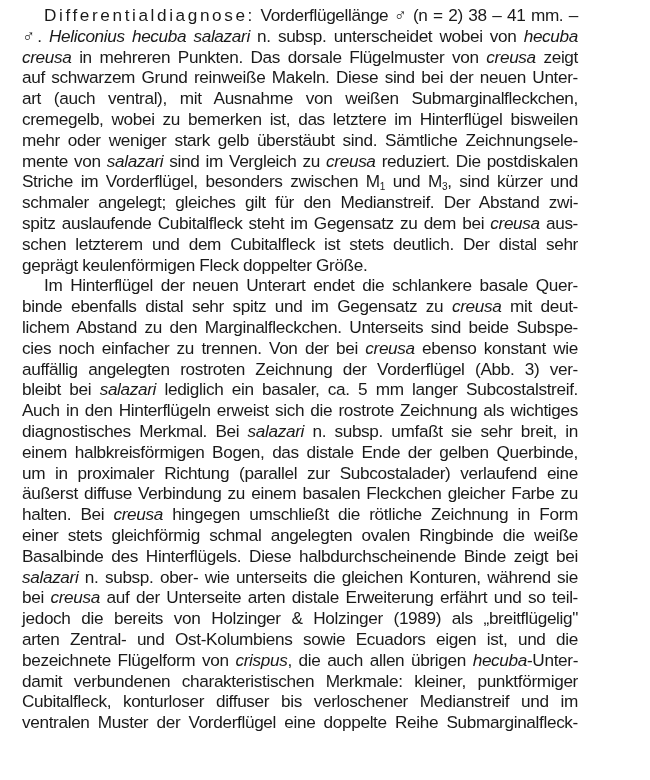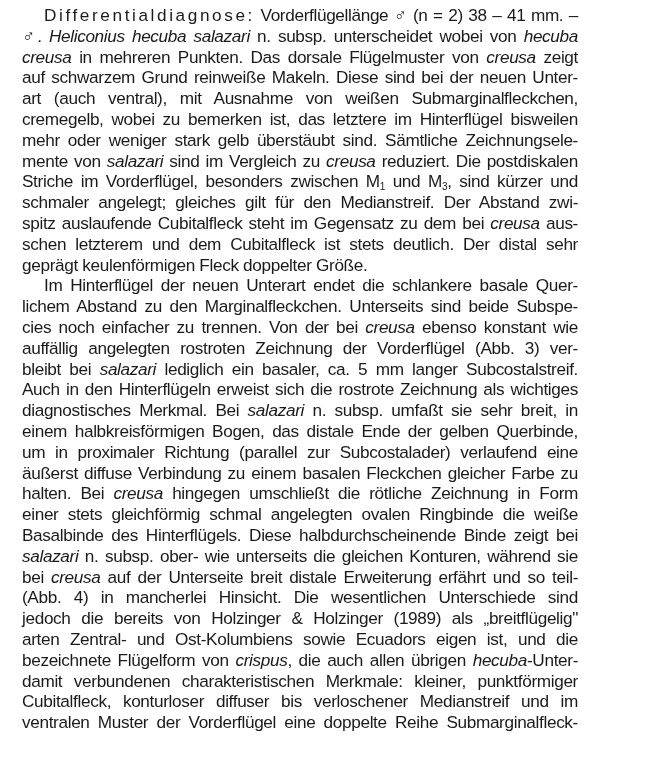--- a/index.html
+++ b/index.html
@@ -34,37 +34,37 @@
       <div class="line"><span>mehr oder weniger stark gelb überstäubt sind. Sämtliche Zeichnungsele-</span></div>
       <div class="line"><span>mente von </span><i>salazari</i><span> sind im Vergleich zu </span><i>creusa</i><span> reduziert. Die postdiskalen</span></div>
       <div class="line"><span>Striche im Vorderflügel, besonders zwischen M</span><sub>1</sub><span> und M</span><sub>3</sub><span>, sind kürzer und</span></div>
       <div class="line"><span>schmaler angelegt; gleiches gilt für den Medianstreif. Der Abstand zwi-</span></div>
       <div class="line"><span>spitz auslaufende Cubitalfleck steht im Gegensatz zu dem bei </span><i>creusa</i><span> aus-</span></div>
       <div class="line"><span>schen letzterem und dem Cubitalfleck ist stets deutlich. Der distal sehr</span></div>
       <div class="line last"><span>geprägt keulenförmigen Fleck doppelter Größe.</span></div>
     </div>
     <div>
       <div class="line indent"><span>Im Hinterflügel der neuen Unterart endet die schlankere basale Quer-</span></div>
+      <div class="line"><span>binde ebenfalls distal sehr spitz und im Gegensatz zu </span><i>creusa</i><span> mit deut-</span></div>
       <div class="line"><span>lichem Abstand zu den Marginalfleckchen. Unterseits sind beide Subspe-</span></div>
       <div class="line"><span>cies noch einfacher zu trennen. Von der bei </span><i>creusa</i><span> ebenso konstant wie</span></div>
       <div class="line"><span>auffällig angelegten rostroten Zeichnung der Vorderflügel (Abb. 3) ver-</span></div>
       <div class="line"><span>bleibt bei </span><i>salazari</i><span> lediglich ein basaler, ca. 5 mm langer Subcostalstreif.</span></div>
       <div class="line"><span>Auch in den Hinterflügeln erweist sich die rostrote Zeichnung als wichtiges</span></div>
       <div class="line"><span>diagnostisches Merkmal. Bei </span><i>salazari</i><span> n. subsp. umfaßt sie sehr breit, in</span></div>
       <div class="line"><span>einem halbkreisförmigen Bogen, das distale Ende der gelben Querbinde,</span></div>
       <div class="line"><span>um in proximaler Richtung (parallel zur Subcostalader) verlaufend eine</span></div>
       <div class="line"><span>äußerst diffuse Verbindung zu einem basalen Fleckchen gleicher Farbe zu</span></div>
       <div class="line"><span>halten. Bei </span><i>creusa</i><span> hingegen umschließt die rötliche Zeichnung in Form</span></div>
       <div class="line"><span>einer stets gleichförmig schmal angelegten ovalen Ringbinde die weiße</span></div>
       <div class="line"><span>Basalbinde des Hinterflügels. Diese halbdurchscheinende Binde zeigt bei</span></div>
       <div class="line"><i>salazari</i><span> n. subsp. ober- wie unterseits die gleichen Konturen, während sie</span></div>
-      <div class="line"><span>bei </span><i>creusa</i><span> auf der Unterseite breit distale Erweiterung erfährt und so teil-</span></div>
+      <div class="line"><span>bei </span><i>creusa</i><span> auf der Unterseite arten distale Erweiterung erfährt und so teil-</span></div>
     </div>
     <div>
-      <div class="line"><span>(Abb. 4) in mancherlei Hinsicht. Die wesentlichen Unterschiede sind</span></div>
       <div class="line"><span>jedoch die bereits von Holzinger &amp; Holzinger (1989) als „breitflügelig"</span></div>
       <div class="line"><span>arten Zentral- und Ost-Kolumbiens sowie Ecuadors eigen ist, und die</span></div>
       <div class="line"><span>bezeichnete Flügelform von </span><i>crispus</i><span>, die auch allen übrigen </span><i>hecuba</i><span>-Unter-</span></div>
       <div class="line"><span>damit verbundenen charakteristischen Merkmale: kleiner, punktförmiger</span></div>
       <div class="line"><span>Cubitalfleck, konturloser diffuser bis verloschener Medianstreif und im</span></div>
       <div class="line"><span>ventralen Muster der Vorderflügel eine doppelte Reihe Submarginalfleck-</span></div>
     </div>
   </div>
 
 </body></html>

